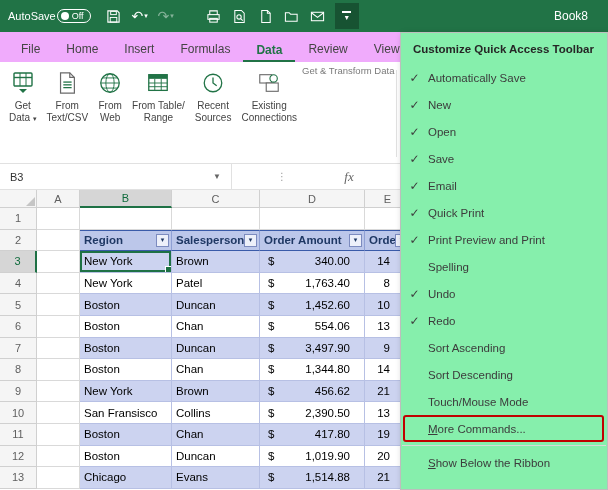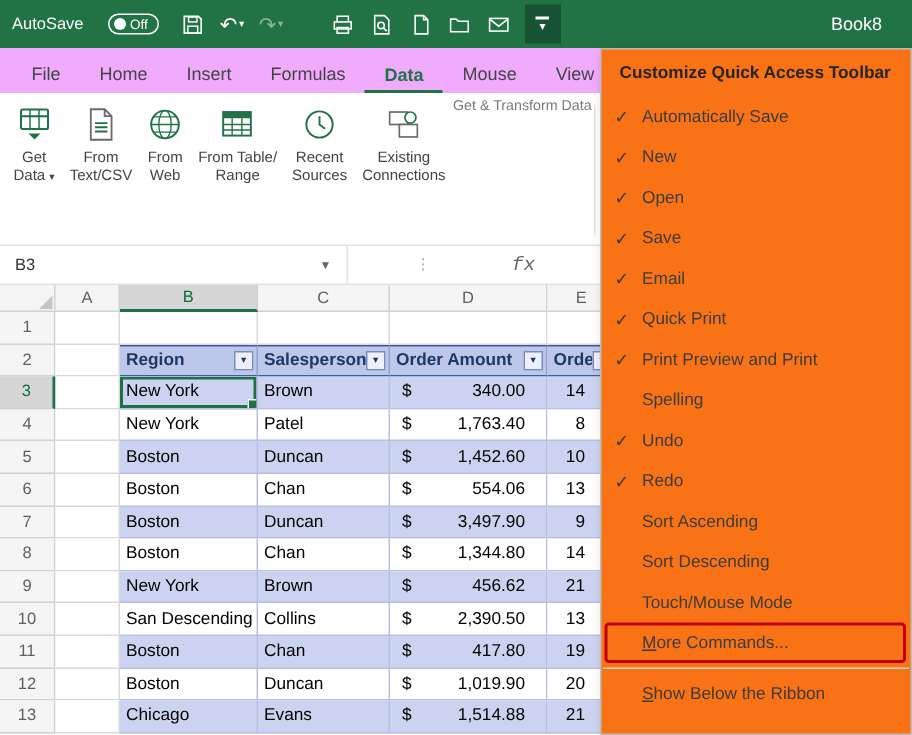--- a/index.html
+++ b/index.html
@@ -3,21 +3,21 @@
 <meta charset="utf-8">
 <style>
   *{margin:0;padding:0;box-sizing:border-box;}
   html,body{width:608px;height:490px;overflow:hidden;background:#fff;
     font-family:"Liberation Sans","DejaVu Sans",sans-serif;}
   .app{position:relative;width:608px;height:490px;overflow:hidden;}
 
   
   .titlebar{height:32px;background:#217346;display:flex;align-items:center;
     color:#fff;font-size:11px;padding-left:8px;}
-  .autosave{display:flex;align-items:center;gap:16px;padding-right:10px;}
+  .autosave{display:flex;align-items:center;gap:1px;padding-right:10px;}
   .pill{width:34px;height:14px;border:1px solid #fff;border-radius:8px;
     display:flex;align-items:center;gap:3px;padding:0 3px;}
   .knob{width:8px;height:8px;background:#fff;border-radius:50%;flex:none;}
   .off{font-size:9px;line-height:1;}
   .tb-btn{width:26px;height:26px;display:flex;align-items:center;justify-content:center;
     color:#fff;flex:none;}
   .tb-glyph{font-size:14px;line-height:1;}
   .caret{font-size:7px;margin-left:1px;color:#fff;}
   .disabled{opacity:.45;}
   .qat-group{display:flex;margin-left:22px;}
@@ -44,21 +44,21 @@
   .group-label{font-size:9.5px;color:#7a7a7a;text-align:center;padding:1px 0 4px;}
   .vsep{width:1px;background:#e1e1e1;margin:6px 2px;}
 
   
   .fbar{height:26px;background:#fff;border-bottom:1px solid #e1e1e1;display:flex;align-items:stretch;gap:42px;}
   .namebox{width:232px;display:flex;align-items:center;padding-left:10px;font-size:11px;
     color:#333;border-right:1px solid #e1e1e1;}
   .nb-caret{margin-left:auto;padding-right:10px;font-size:8px;color:#666;}
   .dots{width:16px;display:flex;align-items:center;justify-content:center;color:#a0a0a0;font-size:10px;}
   .fx{width:34px;display:flex;align-items:center;justify-content:center;color:#666;
-    font-style:italic;font-size:13px;font-family:Liberation Mono, monospace;}
+    font-style:italic;font-size:13px;font-family:Liberation Serif, serif;}
   .finput{flex:1;background:#fff;}
 
   
   .sheet{position:relative;background:#fff;}
   .colheads{display:flex;height:18px;}
   .corner{width:37px;flex:none;background:#F5F5F5;border-right:1px solid #D0D0D0;
     border-bottom:1px solid #D0D0D0;position:relative;}
   .corner::after{content:"";position:absolute;right:1px;bottom:1px;width:0;height:0;
     border-left:9px solid transparent;border-bottom:9px solid #C5C5C5;}
   .colhead{display:flex;align-items:center;justify-content:center;font-size:11px;color:#5F5F5F;
@@ -81,21 +81,21 @@
   .thl{padding-left:4px;flex:1;overflow:hidden;}
   .filter{width:13px;height:13px;flex:none;background:#EDF0FA;border:1px solid #7C8BBF;
     font-size:7px;color:#1F3864;display:flex;align-items:center;justify-content:center;margin-right:2px;}
   .colD.data{justify-content:space-between;padding:0 14px 0 8px;}
   .colE.data{justify-content:flex-end;padding-right:20px;}
   .selected{box-shadow:inset 0 0 0 2px #1E7145;position:relative;}
   .selected::after{content:"";position:absolute;right:0;bottom:0;width:5px;height:5px;
     background:#1E7145;border-left:1px solid #fff;border-top:1px solid #fff;}
 
   
-  .menu{position:absolute;left:400px;top:32px;width:208px;height:458px;background:#f97316;
+  .menu{position:absolute;left:400px;top:32px;width:208px;height:458px;background:#86efac;
     border:1px solid #BDBDBD;box-shadow:3px 3px 7px rgba(0,0,0,.3);z-index:20;
     font-size:11.5px;color:#3C3C3C;padding-top:2px;}
   .menu-title{font-weight:bold;color:#262626;padding:8px 12px 9px;font-size:11.5px;}
   .mi{height:27px;display:flex;align-items:center;position:relative;}
   .chk{width:27px;flex:none;text-align:center;font-size:12px;color:#3C3C3C;}
   .mi .lbl{white-space:nowrap;}
   .mi.hl::before{content:"";position:absolute;left:2px;right:3px;top:0;bottom:0;
     border:2px solid #C00000;border-radius:3px;pointer-events:none;}
   .msep{height:1px;background:#D9D9D9;margin:3px 1px;}
 </style>
@@ -169,21 +169,21 @@
 
     <div class="book-title">Book8</div>
   </div>
 
   <div class="tabs">
       <div class="tab">File</div>
       <div class="tab">Home</div>
       <div class="tab">Insert</div>
       <div class="tab">Formulas</div>
       <div class="tab active">Data</div>
-      <div class="tab">Mouse</div>
+      <div class="tab">Review</div>
       <div class="tab">View</div>
     </div>
 
   <div class="ribbon">
       <div class="rib-group">
         <div class="rib-buttons">
           <div class="rib-btn">
             <span class="rico">
               <svg width="26" height="26" viewBox="0 0 26 26">
                 <rect x="4" y="3" width="18" height="13" rx="1" fill="#fff" stroke="#217346" stroke-width="1.4"></rect>
@@ -445,21 +445,21 @@
           </div>
           <div class="cell colE tcell data band">
             <span>21</span>
           </div>
           <div class="cell filler"></div>
         </div>
         <div class="grow">
           <div class="rowhead">10</div>
           <div class="cell colA"></div>
           <div class="cell colB tcell">
-            <span class="txt">San Descending</span>
+            <span class="txt">San Fransisco</span>
           </div>
           <div class="cell colC tcell">
             <span class="txt">Collins</span>
           </div>
           <div class="cell colD tcell data">
             <span>$</span>
             <span>2,390.50</span>
           </div>
           <div class="cell colE tcell data">
             <span>13</span>

